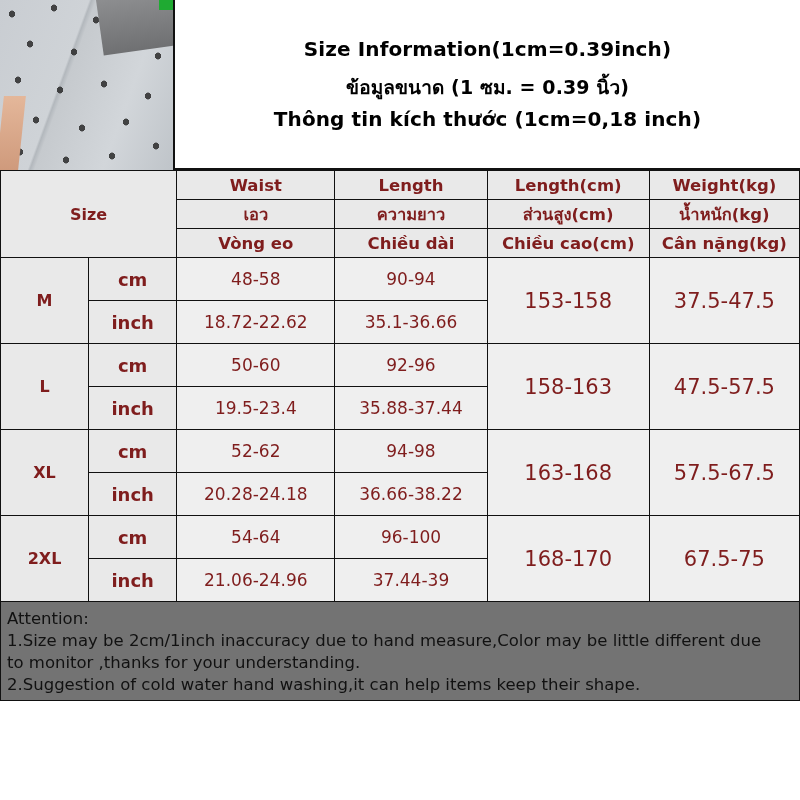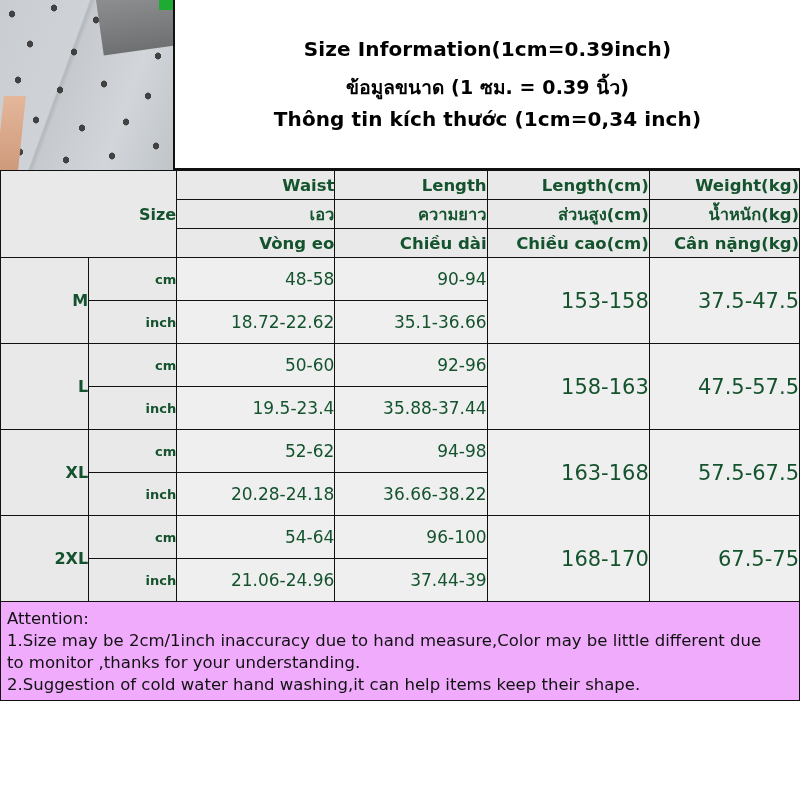--- a/index.html
+++ b/index.html
@@ -120,41 +120,41 @@
 
   
   table.size-table {
     border-collapse: collapse;
     width: 800px;
     table-layout: fixed;
   }
   table.size-table td,
   table.size-table th {
     border: 1px solid #111;
-    text-align: right;
+    text-align: center;
     vertical-align: middle;
     font-size: 16.5px;
-    color: #14532d;
+    color: #7f1d1d;
     padding: 0;
     background: #efefef;
   }
   table.size-table .hdr-cell {
     font-weight: bold;
     font-size: 16.5px;
     height: 28px;
     background: #e9e9e9;
   }
   table.size-table .size-label {
     font-weight: bold;
     font-size: 16px;
     background: #e9e9e9;
   }
   table.size-table .unit-cell {
     font-weight: bold;
-    font-size: 13px;
+    font-size: 18px;
     background: #e9e9e9;
   }
   table.size-table .val {
     font-size: 17px;
     background: #efefef;
     height: 42px;
   }
   table.size-table .merged {
     font-size: 21px;
     background: #efefef;
@@ -167,21 +167,21 @@
   col.c-weight { width: 150px; }
 
   
   .attention {
     box-sizing: border-box;
     width: 800px;
     padding: 6px 6px 4px 6px;
     border-left: 1px solid #111;
     border-right: 1px solid #111;
     border-bottom: 1px solid #111;
-    background: #f0abfc;
+    background: #737373;
   }
   .attention p {
     margin: 0;
     font-size: 16.5px;
     line-height: 1.33;
     color: #111;
   }
   .filler {
     width: 800px;
     height: 86px;
@@ -197,21 +197,21 @@
     <div class="photo">
       <div class="legs"></div>
       <div class="dots"></div>
       <div class="floor"></div>
       <div class="skin"></div>
       <div class="green"></div>
     </div>
     <div class="title-box">
       <div class="title-line l1">Size Information(1cm=0.39inch)</div>
       <div class="title-line l2">ข้อมูลขนาด (1 ซม. = 0.39 นิ้ว)</div>
-      <div class="title-line l3">Thông tin kích thước (1cm=0,34 inch)</div>
+      <div class="title-line l3">Thông tin kích thước (1cm=0,18 inch)</div>
     </div>
   </div>
 
   <table class="size-table">
     <colgroup>
       <col class="c-size">
         <col class="c-unit">
         <col class="c-waist">
         <col class="c-length">
         <col class="c-height">

